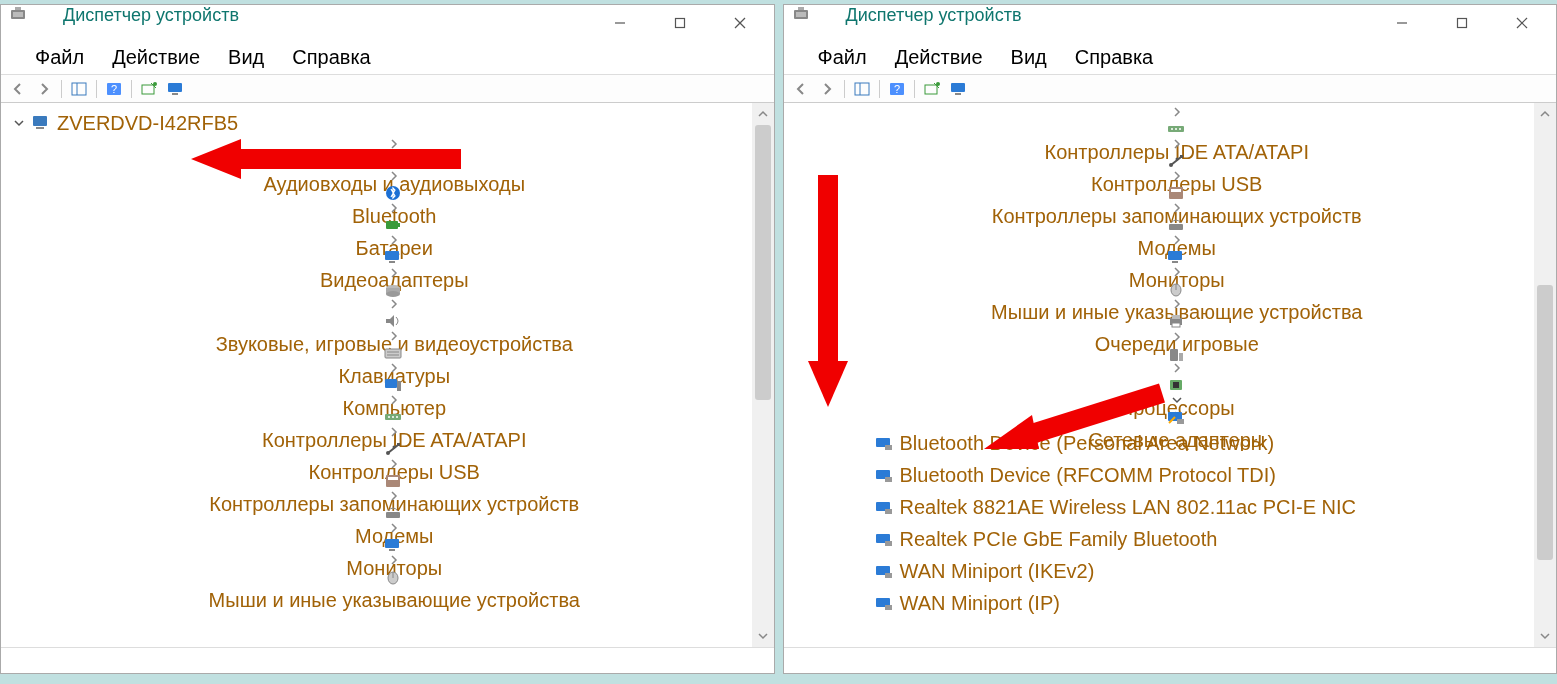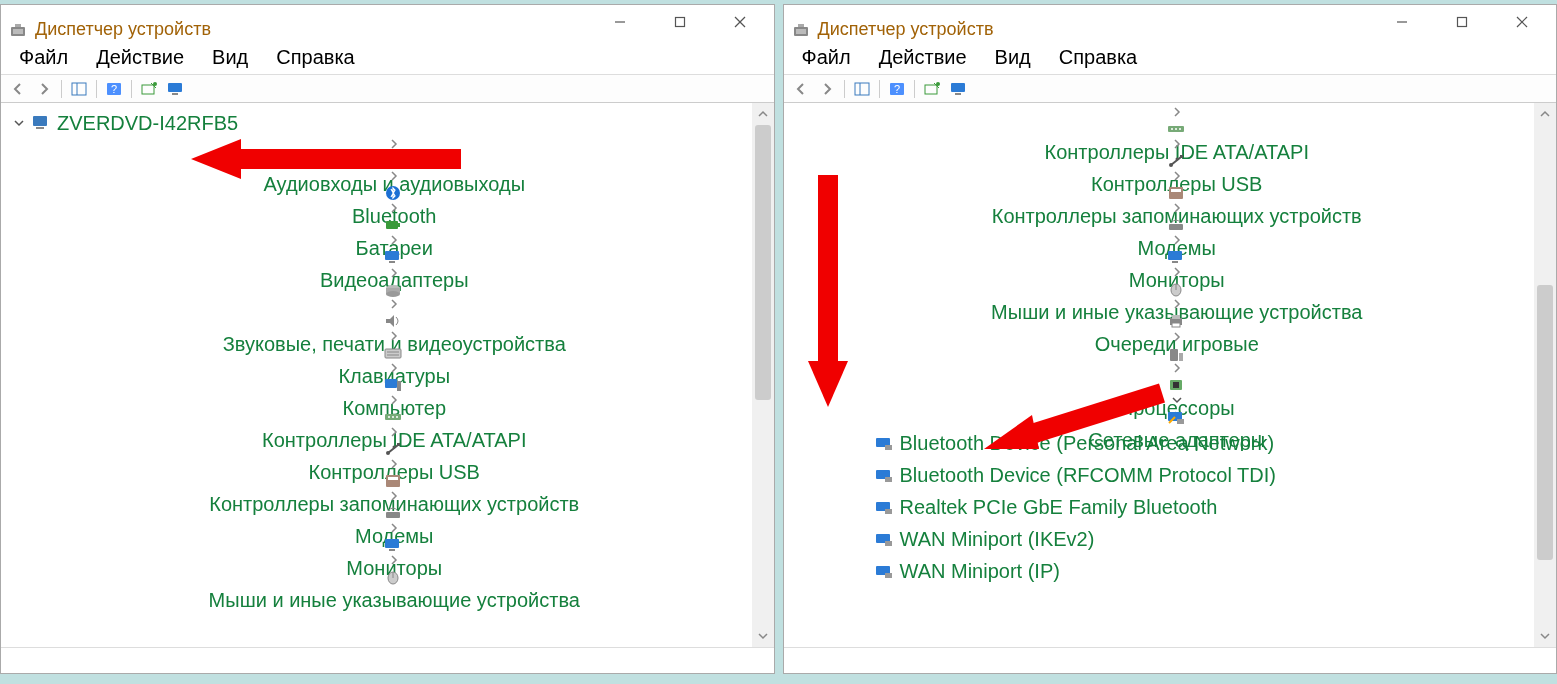--- a/index.html
+++ b/index.html
@@ -23,45 +23,46 @@
     border: 1px solid #aaa;
     width: 775px;
     height: 670px;
     display: flex;
     flex-direction: column;
     margin-top: 4px;
   }
   .titlebar {
     height: 36px;
     display: flex;
-    align-items: flex-end;
+    align-items: flex-start;
     padding: 0 4px 0 8px;
-    color: #a16207;
+    color: #0f766e;
     font-size: 18px;
     border-bottom: 1px solid transparent;
+    gap: 28px;
   }
   .titlebar .app-icon {
     width: 18px; height: 18px;
     margin-right: 8px;
     display: flex; align-items:center; justify-content:center;
   }
   .title-text { flex: 0 0 auto; }
   .title-spacer { flex: 1; }
   .win-controls { display: flex; }
   .win-btn {
     width: 60px; height: 36px;
     display: flex; align-items: center; justify-content: center;
     color: #555;
   }
   .win-btn svg { display:block; }
   .menubar {
     height: 34px;
     display: flex;
     align-items: center;
-    padding: 0 4px;
+    padding: 0 20px;
     gap: 0;
     font-size: 20px;
     border-bottom: 1px solid #ddd;
   }
   .menu-item {
     padding: 4px 14px;
   }
   .toolbar {
     height: 28px;
     display: flex;
@@ -133,21 +134,21 @@
     font-size: 12px;
     color:#666;
   }
   .node-icon {
     width: 20px; height: 20px;
     display:flex; align-items:center; justify-content:center;
     margin-right: 2px;
   }
   .node-label {
     font-size: 20px;
-    color: #15803d;
+    color: #a16207;
   }
   
   .overlay {
     position: absolute;
     pointer-events: none;
   }
 </style>
 </head>
 <body>
 
@@ -324,21 +325,21 @@
             <svg width="10" height="10">
               <path d="M3 1 L7 5 L3 9" fill="none" stroke="#888" stroke-width="1.5"></path>
             </svg>
           </span>
           <span class="node-icon">
             <svg width="18" height="16">
               <path d="M2 6 L6 6 L10 2 L10 14 L6 10 L2 10 Z" fill="#888"></path>
               <path d="M12 4 Q16 8 12 12" fill="none" stroke="#888"></path>
             </svg>
           </span>
-          <span class="node-label">Звуковые, печати и видеоустройства</span>
+          <span class="node-label">Звуковые, игровые и видеоустройства</span>
         </div>
         <div class="node indent1">
           <span class="expander">
             <svg width="10" height="10">
               <path d="M3 1 L7 5 L3 9" fill="none" stroke="#888" stroke-width="1.5"></path>
             </svg>
           </span>
           <span class="node-icon">
             <svg width="18" height="16">
               <rect x="1" y="4" width="16" height="9" fill="#ccc" rx="1" stroke="#888"></rect>
@@ -723,20 +724,30 @@
           <span class="node-label">Bluetooth Device (RFCOMM Protocol TDI)</span>
         </div>
         <div class="node indent2b">
           <span class="expander"></span>
           <span class="node-icon">
             <svg width="18" height="16">
               <rect x="1" y="3" width="14" height="9" fill="#2b7bd6" rx="1"></rect>
               <rect x="10" y="10" width="7" height="5" fill="#999"></rect>
             </svg>
           </span>
+          <span class="node-label">Realtek 8821AE Wireless LAN 802.11ac PCI-E NIC</span>
+        </div>
+        <div class="node indent2b">
+          <span class="expander"></span>
+          <span class="node-icon">
+            <svg width="18" height="16">
+              <rect x="1" y="3" width="14" height="9" fill="#2b7bd6" rx="1"></rect>
+              <rect x="10" y="10" width="7" height="5" fill="#999"></rect>
+            </svg>
+          </span>
           <span class="node-label">Realtek PCIe GbE Family Bluetooth</span>
         </div>
         <div class="node indent2b">
           <span class="expander"></span>
           <span class="node-icon">
             <svg width="18" height="16">
               <rect x="1" y="3" width="14" height="9" fill="#2b7bd6" rx="1"></rect>
               <rect x="10" y="10" width="7" height="5" fill="#999"></rect>
             </svg>
           </span>

